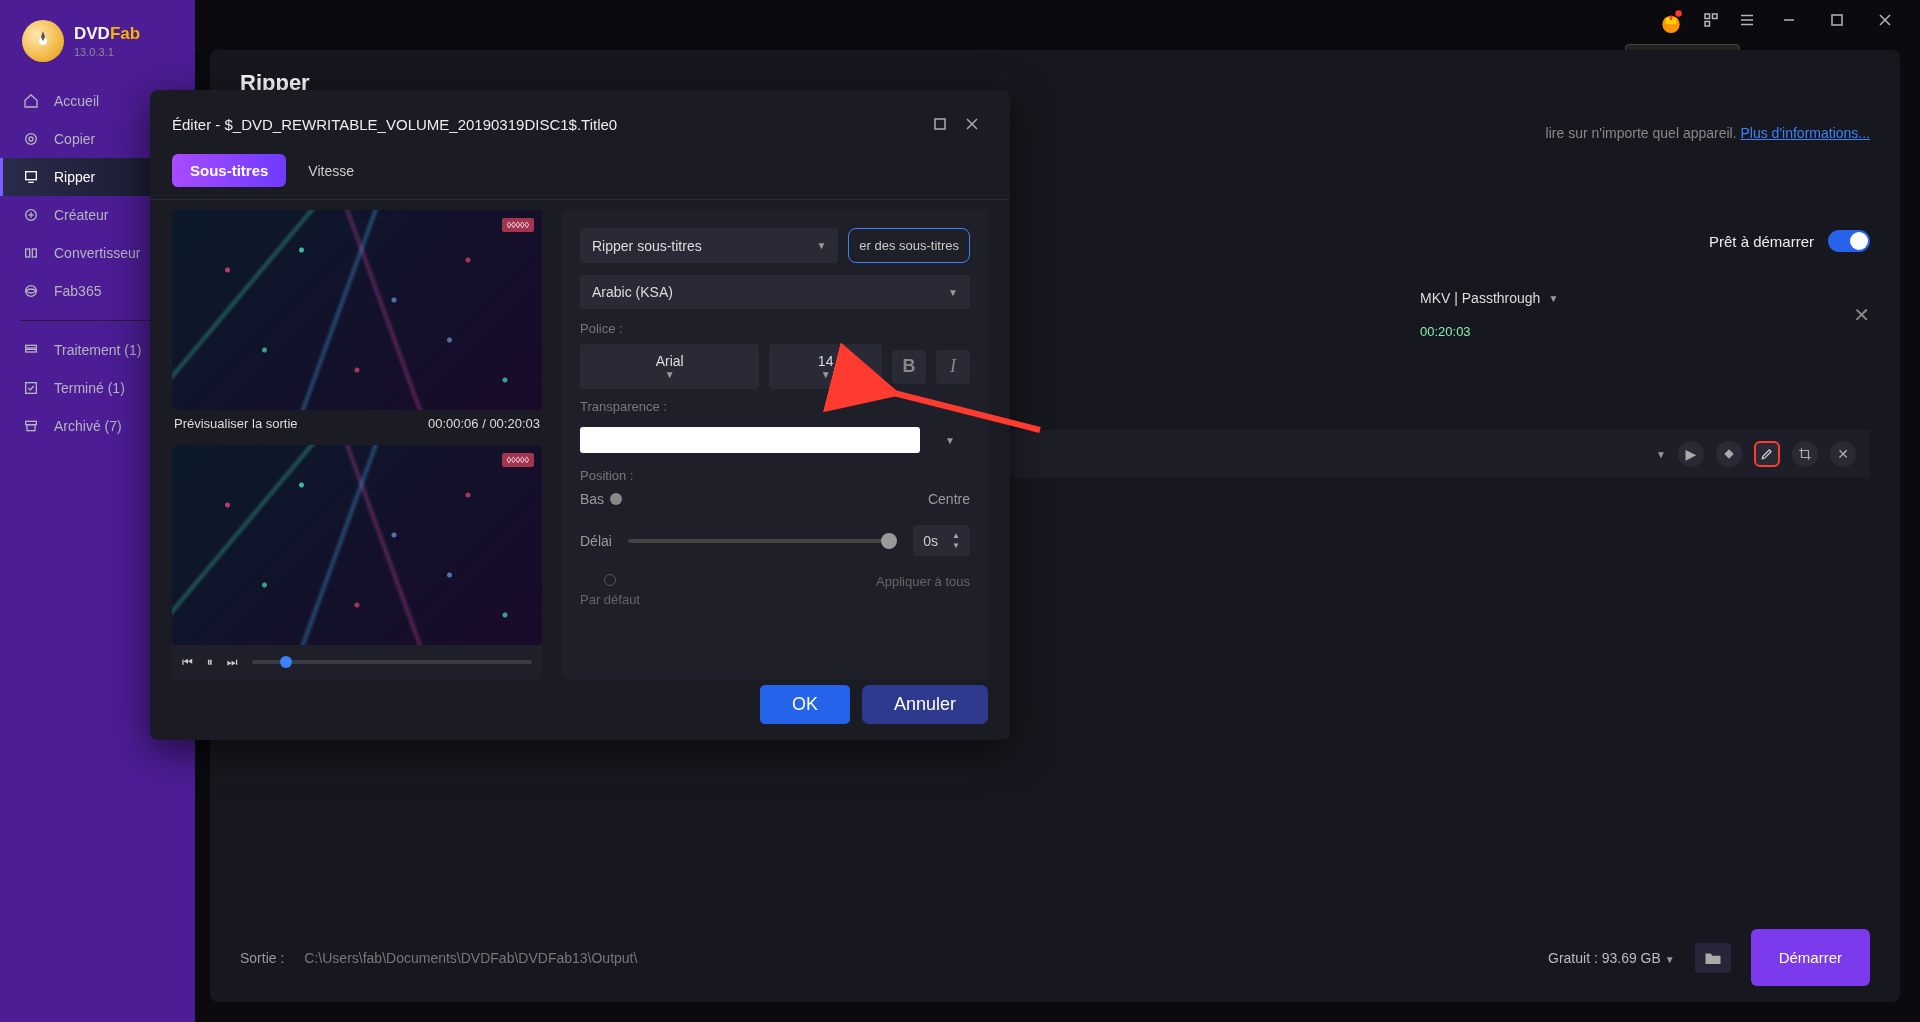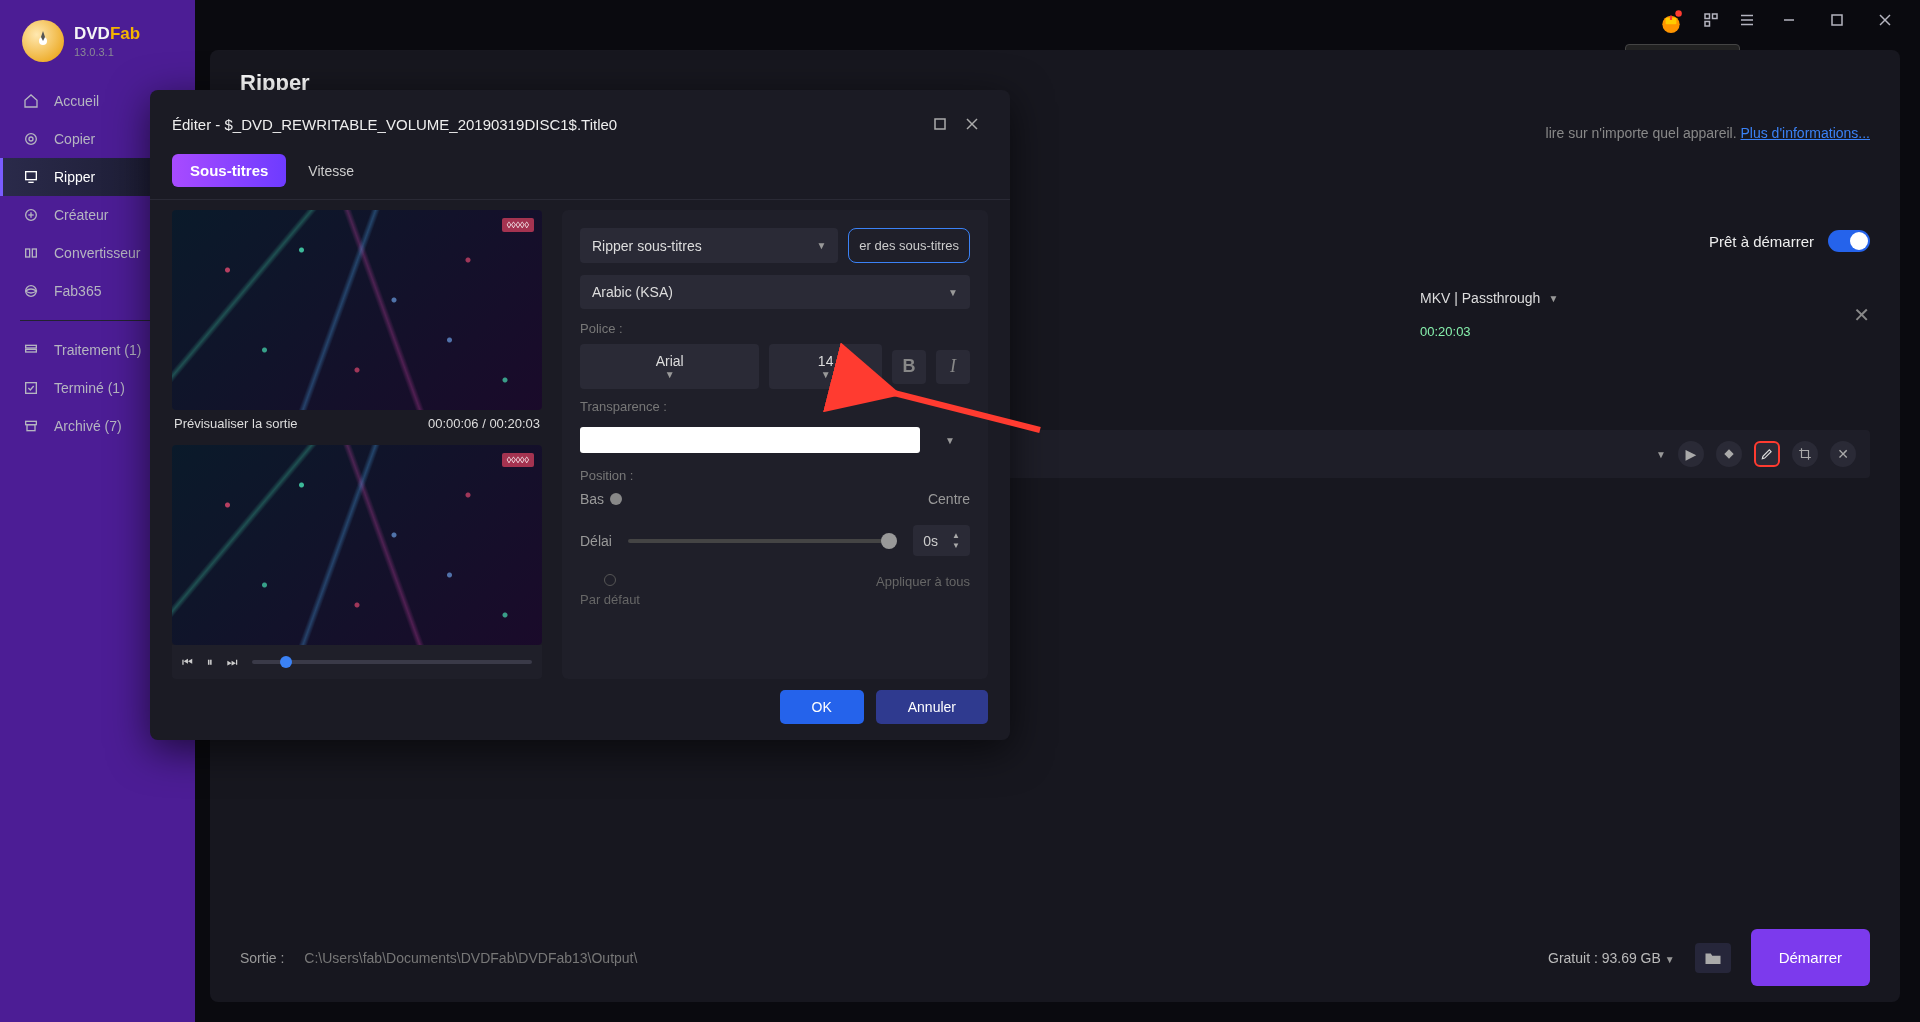--- a/index.html
+++ b/index.html
@@ -105,23 +105,23 @@
 .delay-row{display:flex;align-items:center;gap:16px;margin-top:18px;}
 .slider-track{flex:1;height:4px;background:#444;border-radius:2px;position:relative;}
 .slider-knob{position:absolute;right:0;top:-6px;width:16px;height:16px;border-radius:50%;background:#999;}
 .spin{display:flex;align-items:center;background:#2a2a36;border-radius:4px;padding:6px 10px;color:#ccc;gap:14px;}
 .spin-arrows{display:flex;flex-direction:column;gap:1px;font-size:8px;color:#aaa;}
 .bottom-opts{display:flex;justify-content:space-between;margin-top:18px;color:#666;font-size:13px;}
 .bottom-opts .opt{display:flex;align-items:center;gap:6px;cursor:pointer;flex-direction:column;}
 .circ{width:12px;height:12px;border:1px solid #555;border-radius:50%;}
 
 .modal-foot{position:absolute;bottom:16px;right:22px;display:flex;gap:12px;}
-.mf-btn{padding:9px 32px;border-radius:5px;color:#fff;cursor:pointer;font-size:14px;}
+.mf-btn{padding:9px 32px;border-radius:5px;color:#fff;cursor:pointer;font-size:18px;}
 .mf-ok{background:#2563eb;}
-.mf-cancel{background:#2f3a8f;}
+.mf-cancel{background:#2f3a8f;border-radius:7px;}
 
 
 .red-arrow{position:absolute;left:870px;top:380px;pointer-events:none;}
 .red-arrow svg{overflow:visible;}
 
 .caret{font-size:10px;color:#999;}
 </style>
 </head>
 <body>
 

